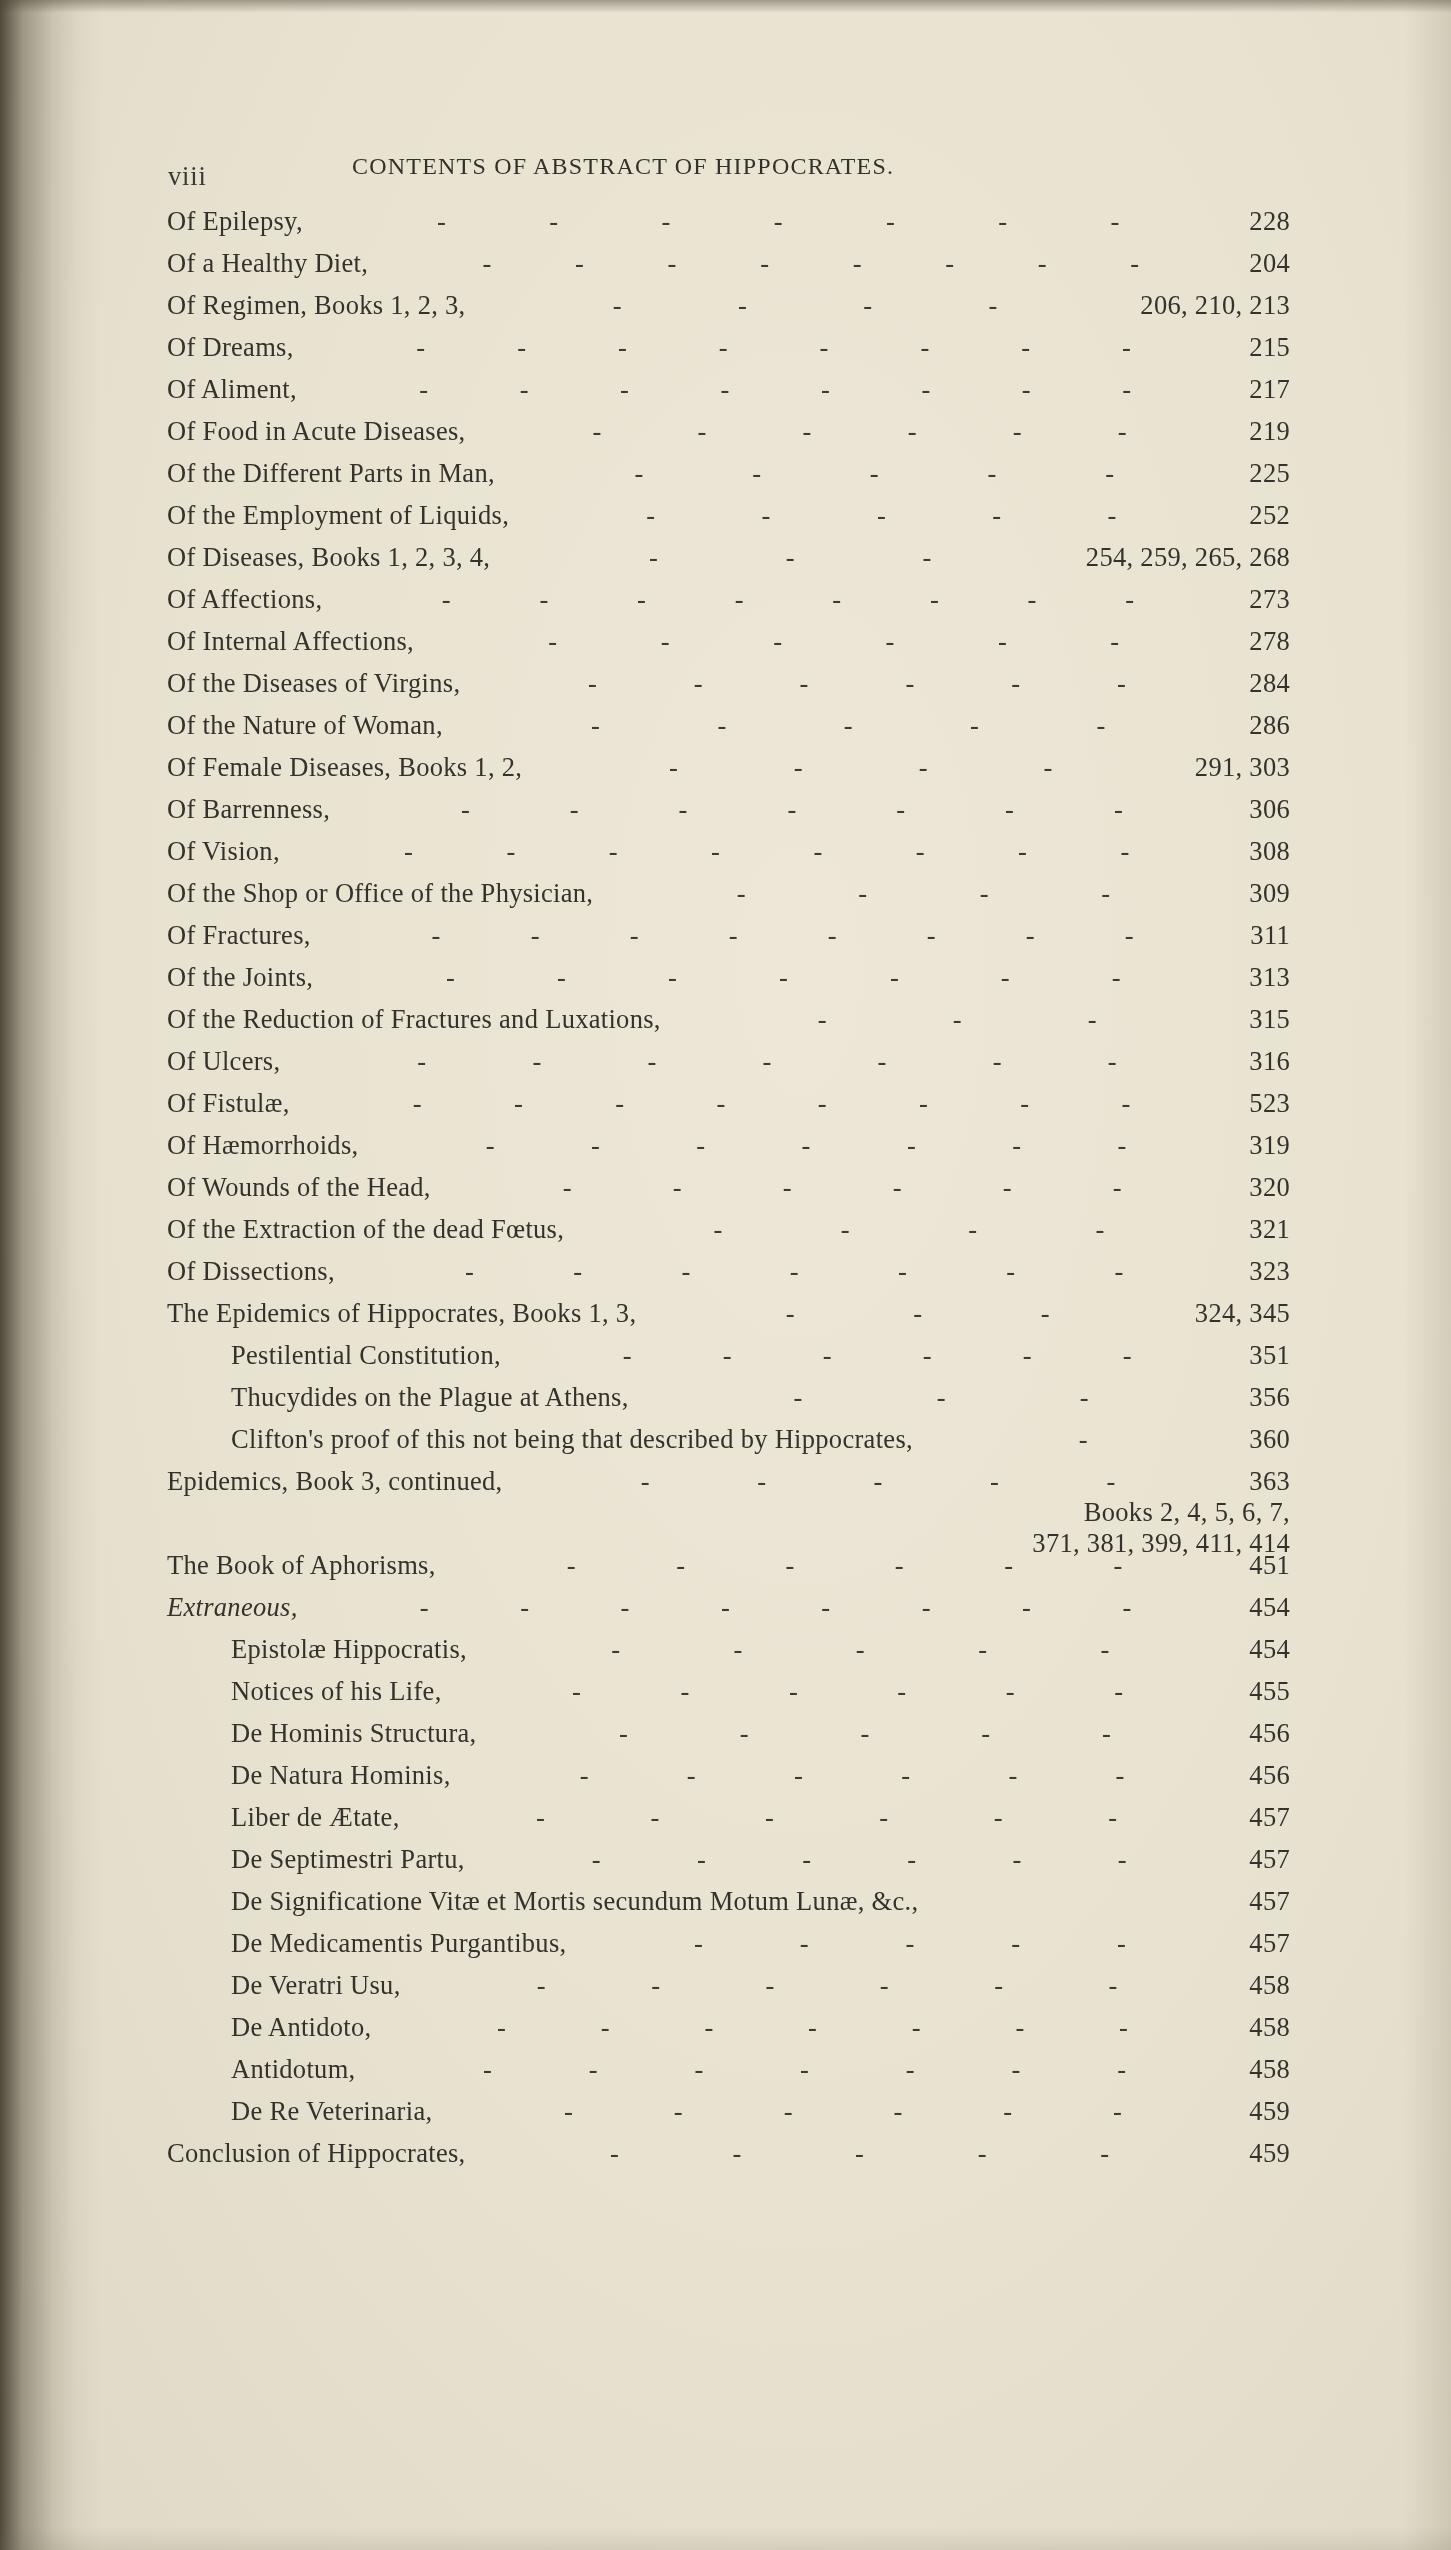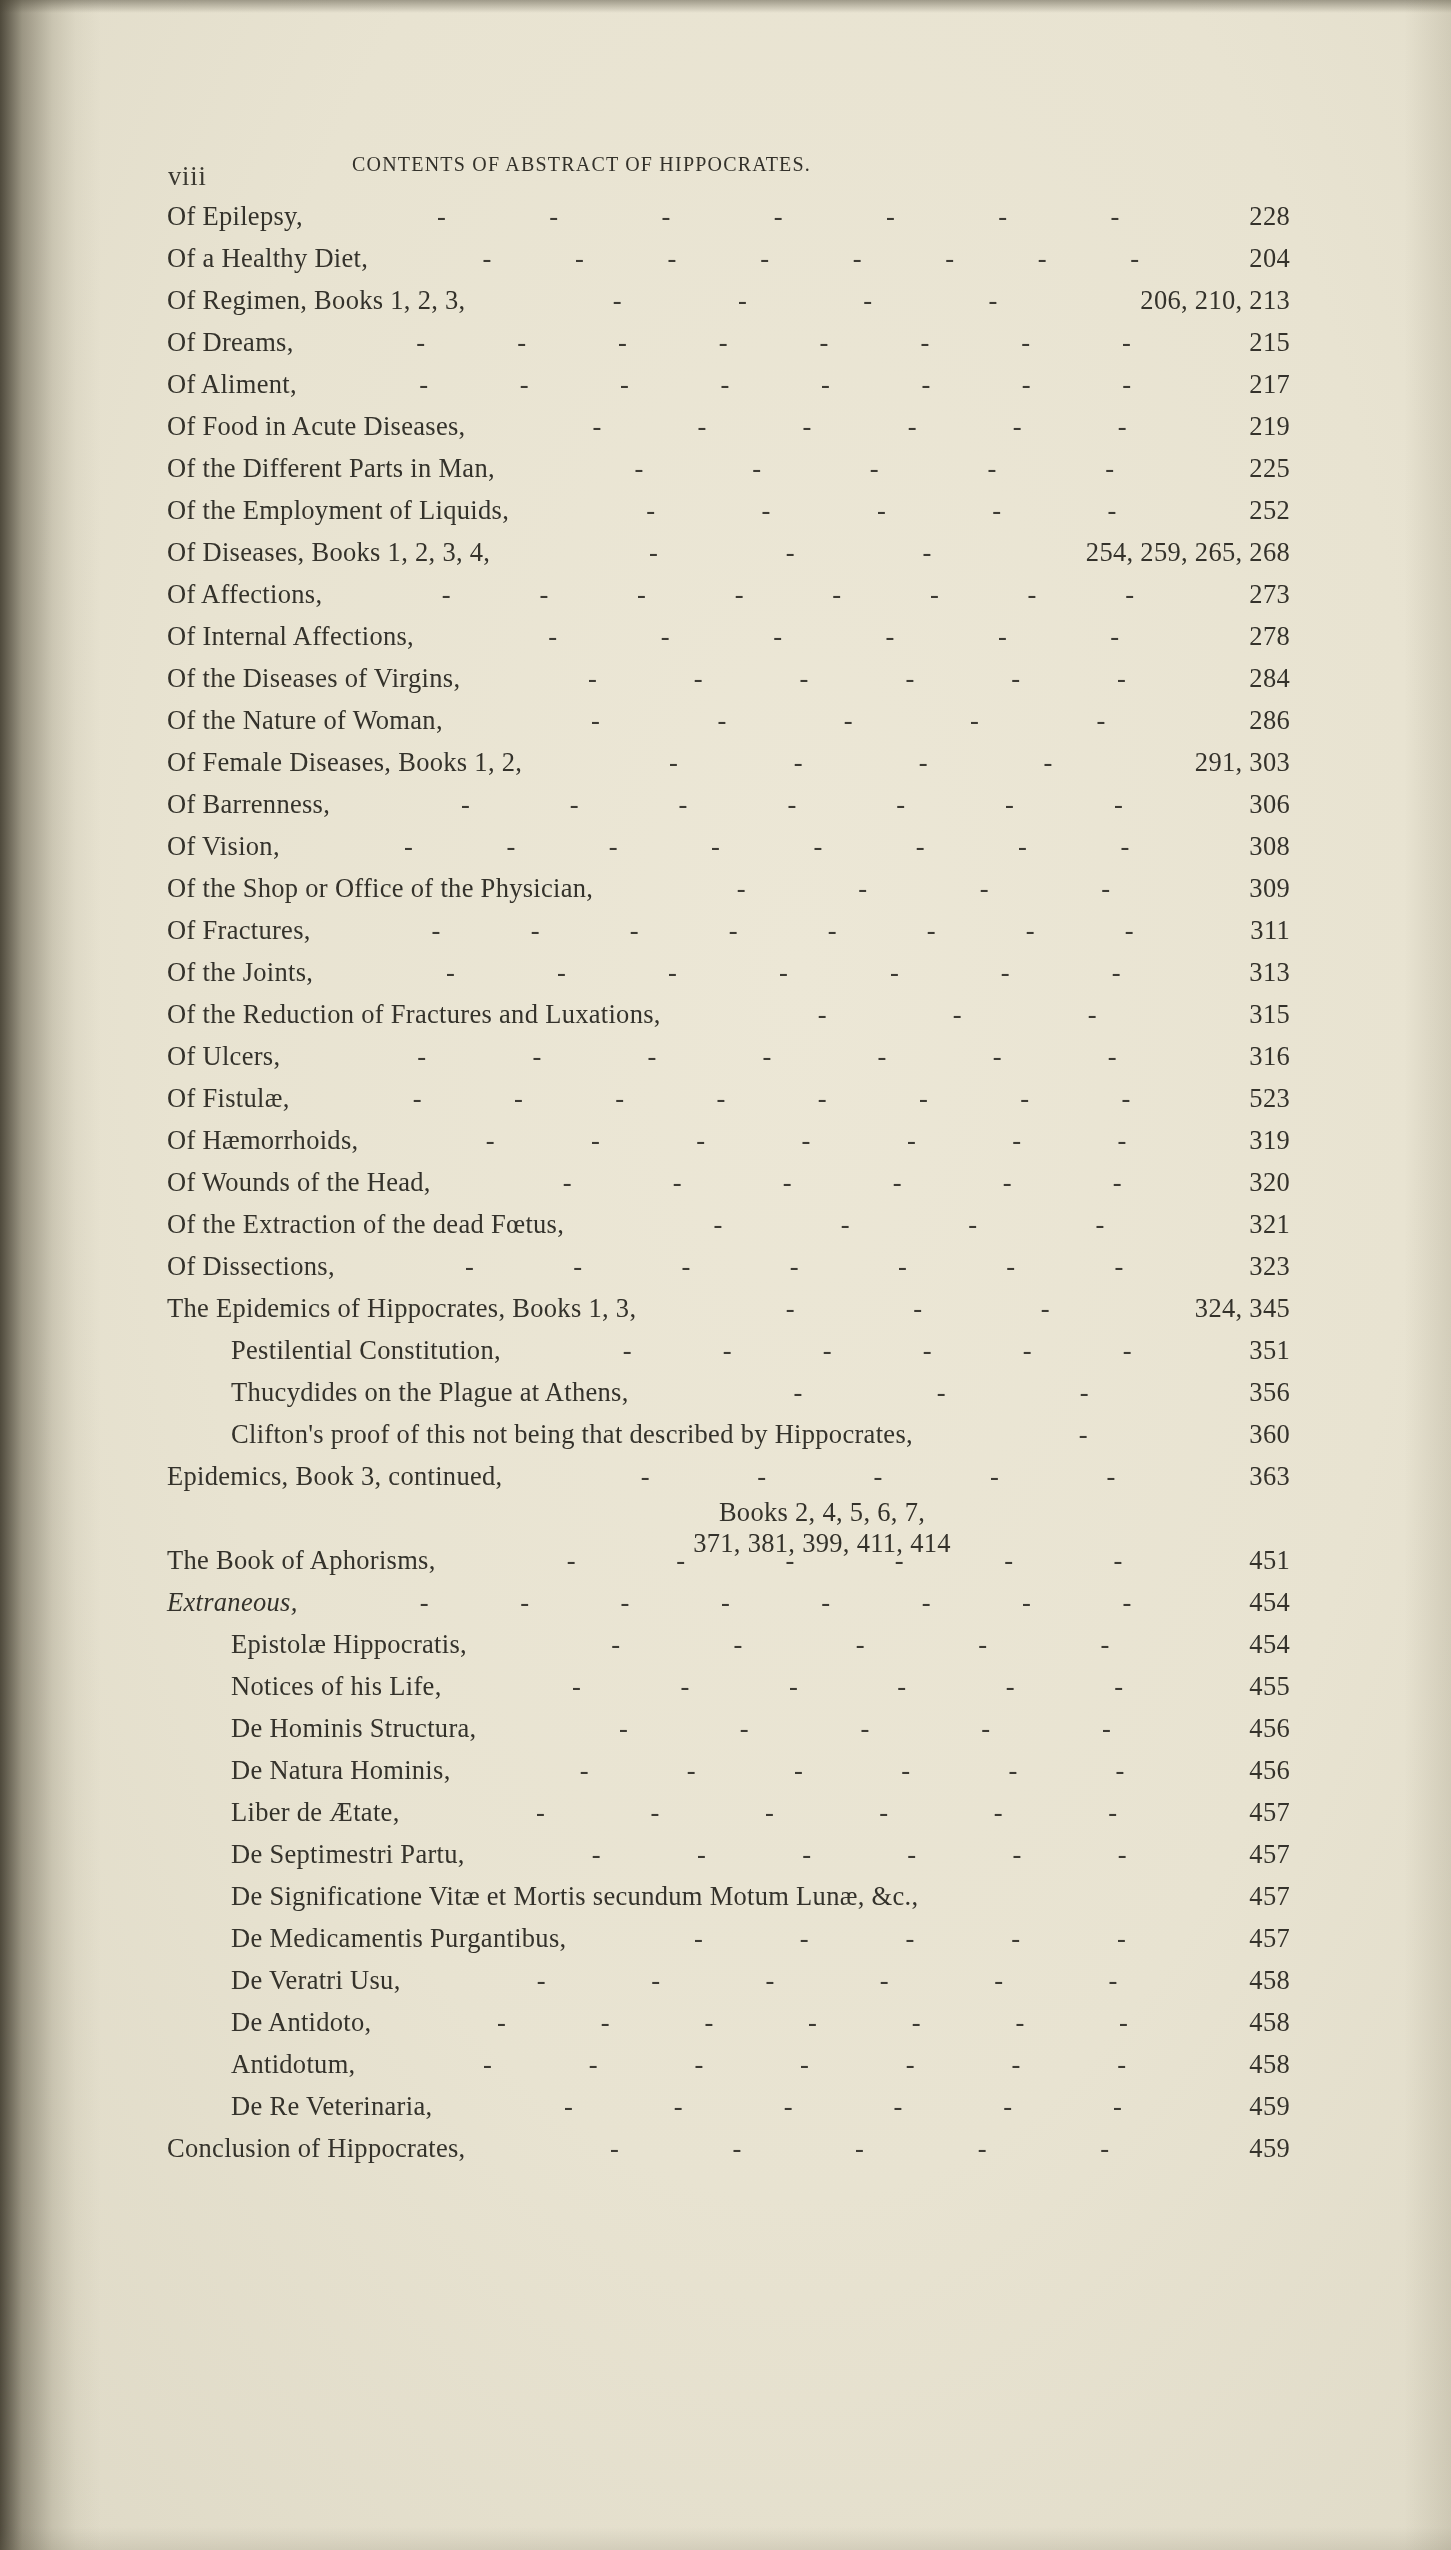--- a/index.html
+++ b/index.html
@@ -45,29 +45,29 @@
   }
 
   .header-row { position: relative; height: 45px; }
   .folio {
     position: absolute; left: 1px; top: 11px;
     font-size: 26.5px; letter-spacing: 0.8px;
     color: #3b3931;
   }
   .header-title {
     position: absolute; left: 185px; top: 3.1px;
-    font-size: 20px; letter-spacing: 1.2px;
+    font-size: 24px; letter-spacing: 1.2px;
     color: #33312a;
     white-space: pre;
   }
 
   .toc-list { width: 100%; }
   .row {
     display: flex;
-    align-items: center;
+    align-items: flex-end;
     height: 42px;
     font-size: 26.5px;
     letter-spacing: 0.3px;
   }
   .row.indent-1 { padding-left: 64px; }
   .row.indent-2 { padding-left: 187px; flex-direction: column; }
   .title { white-space: pre; flex: 0 0 auto; }
   .title.italic { font-style: italic; }
   .leader {
     flex: 1 1 auto;

